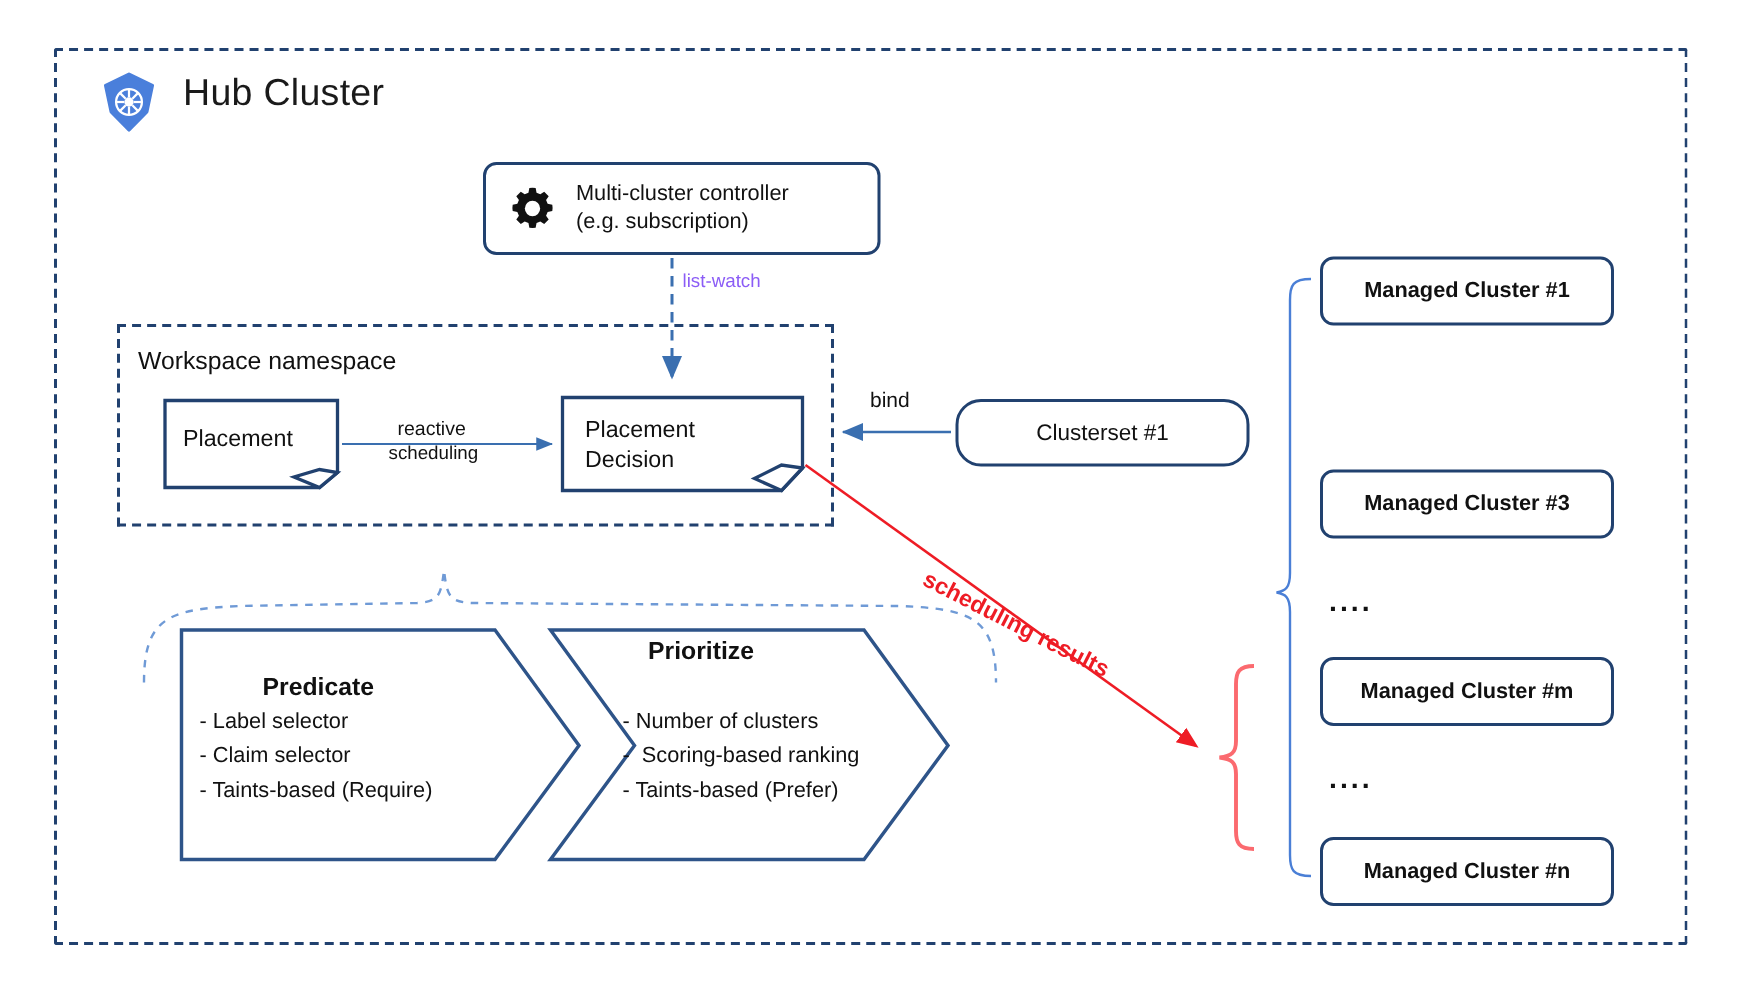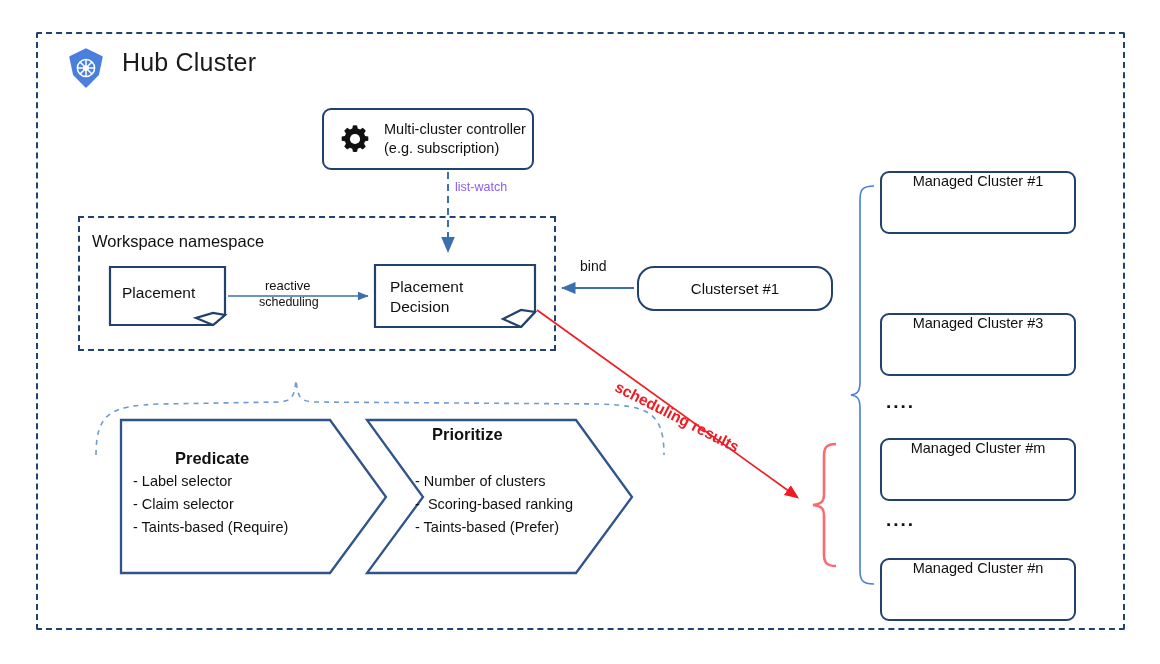--- a/index.html
+++ b/index.html
@@ -12,21 +12,21 @@
 
   
   #hub-frame{left:36px;top:32px;width:1089px;height:598px;
              border:2.5px dashed #21416f;border-radius:2px;background:transparent;}
 
   #hub-title{left:122px;top:48px;font-size:25px;color:#1a1a1a;letter-spacing:.2px;}
 
   #k8s-logo{left:66px;top:48px;width:40px;height:40px;}
 
   
-  #controller-box{left:322px;top:108px;width:212px;height:62px;border:2px solid #21416f;
+  #controller-box{left:322px;top:108px;width:265px;height:62px;border:2px solid #21416f;
                   border-radius:9px;background:#fff;display:flex;align-items:center;}
   #gear-icon{margin-left:14px;width:34px;height:34px;flex:0 0 34px;}
   #controller-text{margin-left:12px;font-size:14.5px;line-height:19px;color:#111;}
 
   
   #ns-box{left:78px;top:216px;width:478px;height:135px;border:2.5px dashed #21416f;background:transparent;}
   #ns-title{left:92px;top:232px;font-size:16.5px;color:#111;}
   .doc-label{position:absolute;font-size:15.5px;line-height:20px;color:#111;}
   #placement-label{left:122px;top:283px;}
   #decision-label{left:390px;top:277px;}
@@ -36,22 +36,22 @@
   #reactive-l1{left:265px;top:278px;font-size:13px;color:#111;}
   #reactive-l2{left:259px;top:295px;font-size:12.5px;color:#111;}
   #bind-label{left:580px;top:258px;font-size:14px;color:#111;}
 
   
   #clusterset-box{left:637px;top:266px;width:196px;height:45px;border:2px solid #21416f;
                   border-radius:17px;background:#fff;display:flex;align-items:center;justify-content:center;}
   #clusterset-box span{font-size:15px;color:#111;}
 
   
-  .cluster-box{width:196px;height:63px;border:2px solid #21416f;border-radius:9px;background:#fff;
-               display:flex;justify-content:center;}
+  .cluster-box{width:196px;height:46px;border:2px solid #21416f;border-radius:9px;background:#fff;
+               display:flex;align-items:center;justify-content:center;font-weight:bold;}
   .cluster-box span{font-size:14.5px;color:#111;}
   #cluster-1{left:880px;top:171px;}
   #cluster-2{left:880px;top:242px;}
   #cluster-3{left:880px;top:313px;}
   #cluster-m{left:880px;top:438px;}
   #cluster-n{left:880px;top:558px;}
   .dots{position:absolute;font-size:19px;font-weight:700;color:#111;letter-spacing:2px;line-height:1;}
   #dots-1{left:886px;top:392px;}
   #dots-2{left:886px;top:510px;}
 

